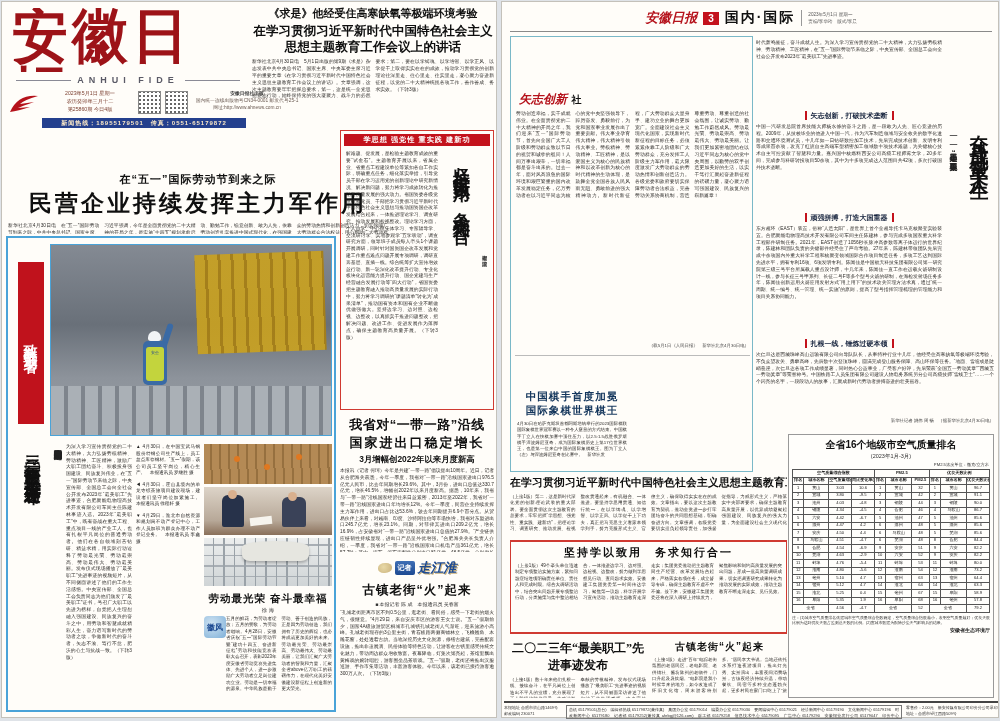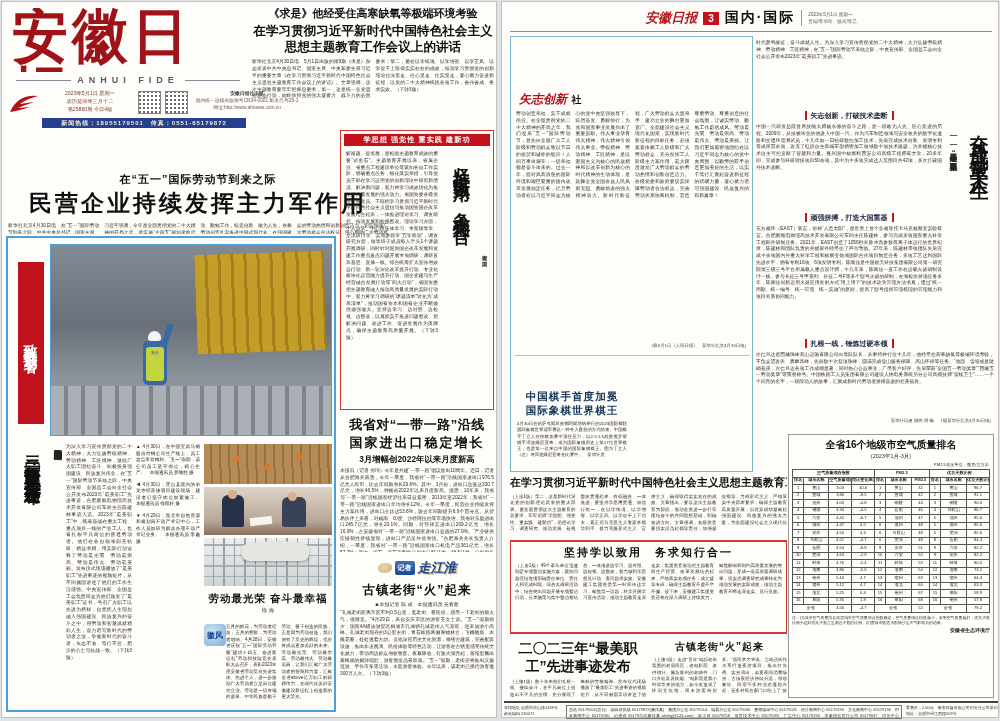--- a/index.html
+++ b/index.html
@@ -150,21 +150,21 @@
           <div class="head-dot" style="left:24px;top:3px;width:9px;height:9px;"></div>
           <div class="fig" style="left:78px;top:10px;width:24px;height:30px;background:#3a4258;"></div>
           <div class="head-dot" style="left:84px;top:5px;width:9px;height:9px;"></div>
           <div class="paper-dot" style="left:46px;top:30px;width:22px;height:8px;transform:rotate(-6deg);"></div>
         </div>
         <div class="photo ph-scaffold" style="width:128px;height:48px;margin-top:3px;">
           <div class="ph-cyl"></div>
         </div>
         <div class="bighead" style="font-size:10.5px;margin-top:6px;letter-spacing:1px;">劳动最光荣 奋斗最幸福</div>
         <div class="byline" style="margin-top:1px;">徐 海</div>
-        <div style="display:flex;gap:0;margin-top:10px;">
+        <div style="display:flex;gap:0;margin-top:2px;">
           <div class="hui-logo" style="width:22px;height:22px;font-size:8px;">徽风</div>
           <div class="jtext cols2" style="flex:1;height:88px;font-size:4.5px;">五月的鲜花，为劳动者绽放；五月的赞歌，为劳动者唱响。4月28日，安徽省庆祝“五一”国际劳动节暨“建功十四五、奋进新征程”劳动和技能竞赛表彰大会召开，表彰2023年度安徽省劳动竞赛先进集体、先进个人，进一步激励广大劳动者立足岗位建功立业。劳动是一切幸福的源泉。中华民族是勤于劳动、善于创造的民族，正是因为劳动创造，我们拥有了历史的辉煌，也必将成就更加美好的未来。劳动最光荣、劳动最崇高、劳动最伟大、劳动最美丽，让我们汇聚广大劳动者的智慧和力量，汇聚全省above亿万职工的磅礴伟力，在现代化美好安徽建设新征程上创造新的更大荣光。</div>
         </div>
       </div>
     </div>
 
     <div class="abs redbox" style="left:338px;top:128px;width:154px;height:280px;">
       <div class="badge" style="position:absolute;left:3px;top:3px;right:3px;height:12px;font-size:7.2px;line-height:12px;letter-spacing:1px;">学思想 强党性 重实践 建新功</div>
       <div class="abs jtext" style="left:5px;top:20px;width:92px;height:254px;">解难题、促发展，是检验主题教育成效的重要“试金石”。主题教育开展以来，省属企业、省重点工程建设单位等紧扣各自工作实际，明确重点任务，细化落实举措，引导党员干部在学习运用党的创新理论中研究新情况、解决新问题，努力将学习成效转化为推动高质量发展的强大动力。省国资委各级党组织和党员、干部把学习贯彻习近平新时代中国特色社会主义思想与推动国资国企改革发展结合起来，一体推进理论学习、调查研究、推动发展和检视整改。理论学习方面，个人自学、中心组集体学习、专家辅导学、交流研讨学、实地参观学“五学联动”，调查研究方面，领导班子成员每人牵头1个课题开展调研，同时针对国资国企改革发展和党建工作重点难点问题开展专项调研，调研直奔基层、直插一线。综合统筹扩大宣传增效益行动、新一轮深化改革提升行动、专业化板块化运营能力提升行动、国企党建与生产经营融合发展行动等“四大行动”，省国资委把主题教育融入推动高质量发展的实际行动中，努力将学习调研的“课题清单”转化为“成果清单”，推动国有资本和国有企业不断做优做强做大。坚持边学习、边对照、边检视、边整改，以真抓实干推进问题整改，把解决问题、改进工作、促进发展作为落脚点，确保主题教育高质量开展。（下转3版）</div>
       <div class="abs v vbig" style="left:102px;top:22px;width:30px;height:250px;font-size:17px;letter-spacing:4px;">坚持学以致用　务求知行合一</div>
@@ -232,21 +232,21 @@
       <div class="bighead" style="font-size:10.8px;letter-spacing:0.2px;white-space:nowrap;">在学习贯彻习近平新时代中国特色社会主义思想主题教育工作会议上的讲话</div>
       <div class="jtext cols4" style="margin-top:4px;height:40px;font-size:4.5px;">（上接1版）第二，这是新时代深化党的创新理论武装的重大部署。要全面贯彻这次主题教育的总要求，牢牢把握“学思想、强党性、重实践、建新功”，把理论学习、调查研究、推动发展、检视整改贯通起来，有机融合、一体推进。要坚持学思用贯通、知信行统一，在以学铸魂、以学增智、以学正风、以学促干上下功夫，真正把马克思主义看家本领学到手，努力克服形式主义、官僚主义，确保取得实实在在的成效。文章指出，要以这次主题教育为契机，推动全党进一步打牢团结奋斗的共同思想基础，明确奋进方向。文章强调，各级党委要切实担负起领导责任，加强督促指导，力戒形式主义，严格落实中央部署要求，确保主题教育高质量开展，以优异成绩凝聚起强国建设、民族复兴的强大力量，为全面建设社会主义现代化国家、全面推进中华民族伟大复兴而团结奋斗！</div>
     </div>
 
     <div class="abs" style="left:8px;top:538px;width:277px;height:94px;border-top:2px solid #d03a32;border-bottom:2px solid #d03a32;border-left:1px solid #d03a32;border-right:1px solid #d03a32;">
       <div class="bighead" style="font-size:11px;margin-top:3px;letter-spacing:2px;">坚持学以致用　务求知行合一</div>
       <div class="jtext cols4" style="margin:3px 4px 0 4px;height:70px;font-size:4.5px;">（上接1版）49个牵头单位迅速制定专项整治实施方案，紧扣问题症结逐项明确责任单位、责任人和完成时限。综合大调研活动中，结合突出问题开展专项整治行动，分类施策与集中整治相结合，一体推进边学习、边对照、边检视、边整改，努力做到学思想见行动、查问题求实效。安徽建工集团党委第一时间传达学习，聚焦第一议题，科学开展学习宣传活动，推动主题教育走深走实；集团党委推动把主题教育同生产经营、改革发展结合起来，严格落实各项任务，成立督导专班，确保主题教育不虚不空不偏。接下来，安徽建工集团党委还将在深入调研上持续发力，聚焦影响和制约高质量发展的突出问题，形成一批高质量调研成果，切实把调查研究成果转化为推动发展的实际成效，推动主题教育不断走深走实、见行见效。</div>
     </div>
 
     <div class="abs" style="left:8px;top:638px;width:136px;height:58px;">
-      <div class="bighead" style="font-size:14px;">二〇二三年“最美职工”先进事迹发布</div>
+      <div class="bighead" style="font-size:12px;font-family:Liberation Serif, serif;">二〇二三年“最美职工”先进事迹发布</div>
       <div class="jtext cols2" style="margin-top:3px;height:42px;font-size:4.4px;">（上接1版）数十年来他们扎根一线、接续奋斗，在平凡岗位上创造出不平凡的业绩，充分展现了工人阶级的时代风采，生动诠释了爱岗敬业、争创一流、艰苦奋斗、勇于创新、淡泊名利、甘于奉献的劳模精神。发布仪式现场播放了“最美职工”先进事迹的视频短片，从不同侧面采访讲述了他们的工作生活感悟。中央宣传部、全国总工会负责同志为“最美职工”颁发证书。</div>
     </div>
     <div class="abs" style="left:150px;top:638px;width:135px;height:58px;">
       <div class="bighead" style="font-size:10px;letter-spacing:1px;">古镇老街“火”起来</div>
       <div class="jtext cols2" style="margin-top:3px;height:42px;font-size:4.4px;">（上接1版）走进“百年”电踪老街氛围的老居民区，老电影院、老供销社、酱坊陈列的老物件，门口升起袅袅炊烟。“电影院是我小时候常来的地方，如今改造成了怀旧文化馆，周末游客特别多。”居民李大爷说。当地还依托水系打造夜游项目，推出灯光秀、实景演出，丰富夜间消费场景，古镇夜经济持续升温，带动餐饮、民宿等多种业态蓬勃兴起，更多村民在家门口吃上了“旅游饭”，绘就乡村振兴、文旅融合发展的新图景。</div>
     </div>
 
     <div class="abs" style="left:254px;top:38px;width:238px;height:390px;">
       <div class="abs v vbig" style="right:2px;top:80px;width:30px;height:250px;font-size:19px;letter-spacing:5px;">奋斗成就『最美』人生</div>
       <div class="abs v" style="right:36px;top:90px;width:13px;height:220px;font-size:7.5px;font-weight:bold;color:#222;">——走近二〇二三年“最美职工”</div>

